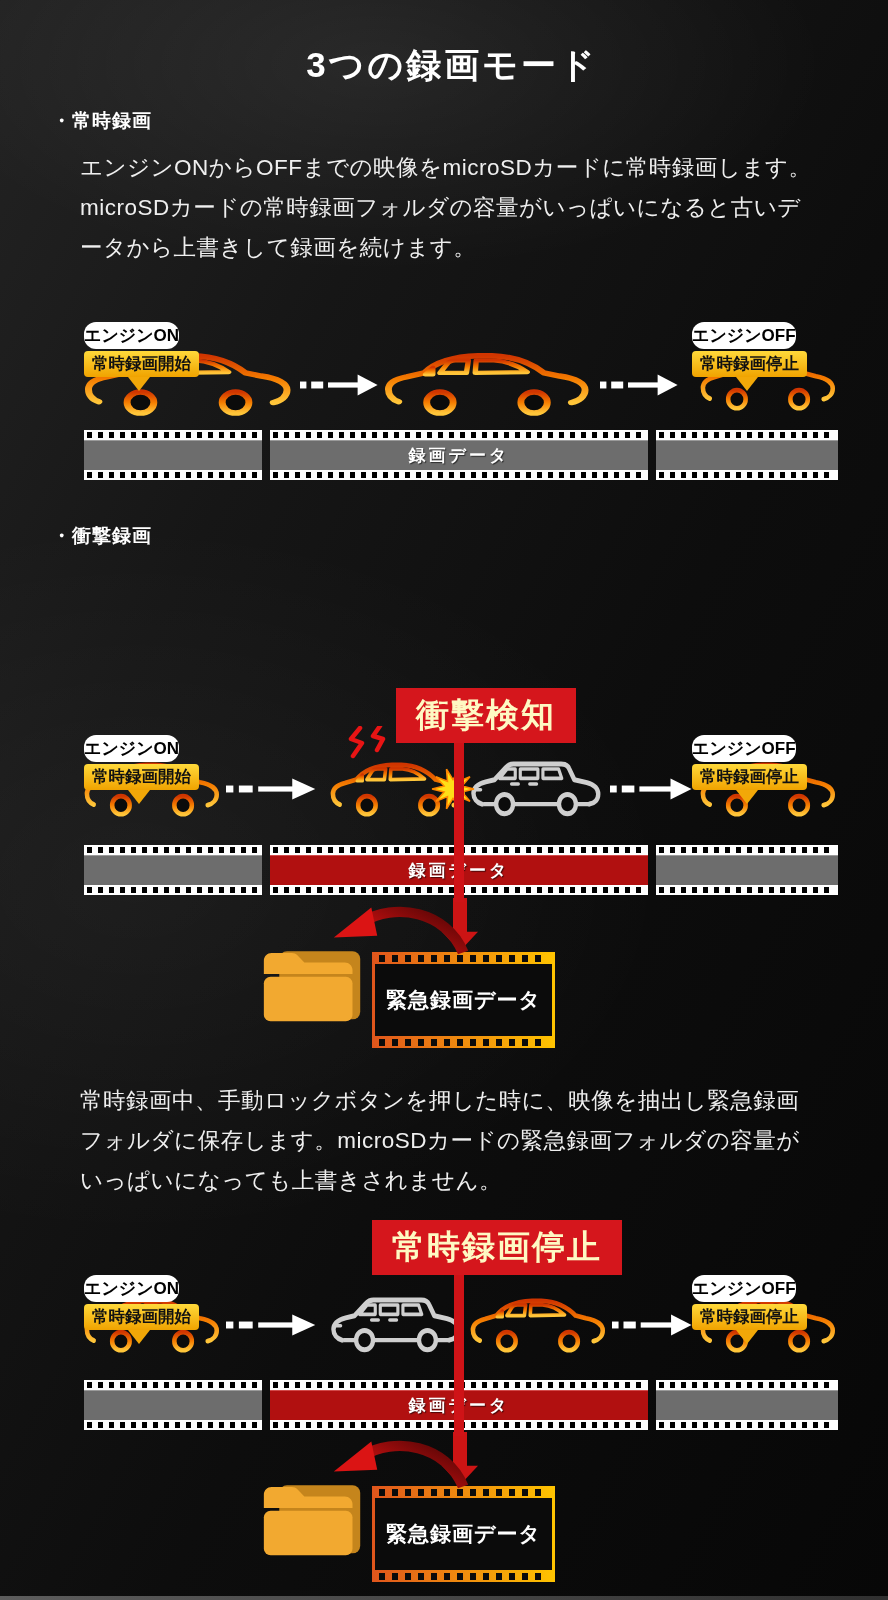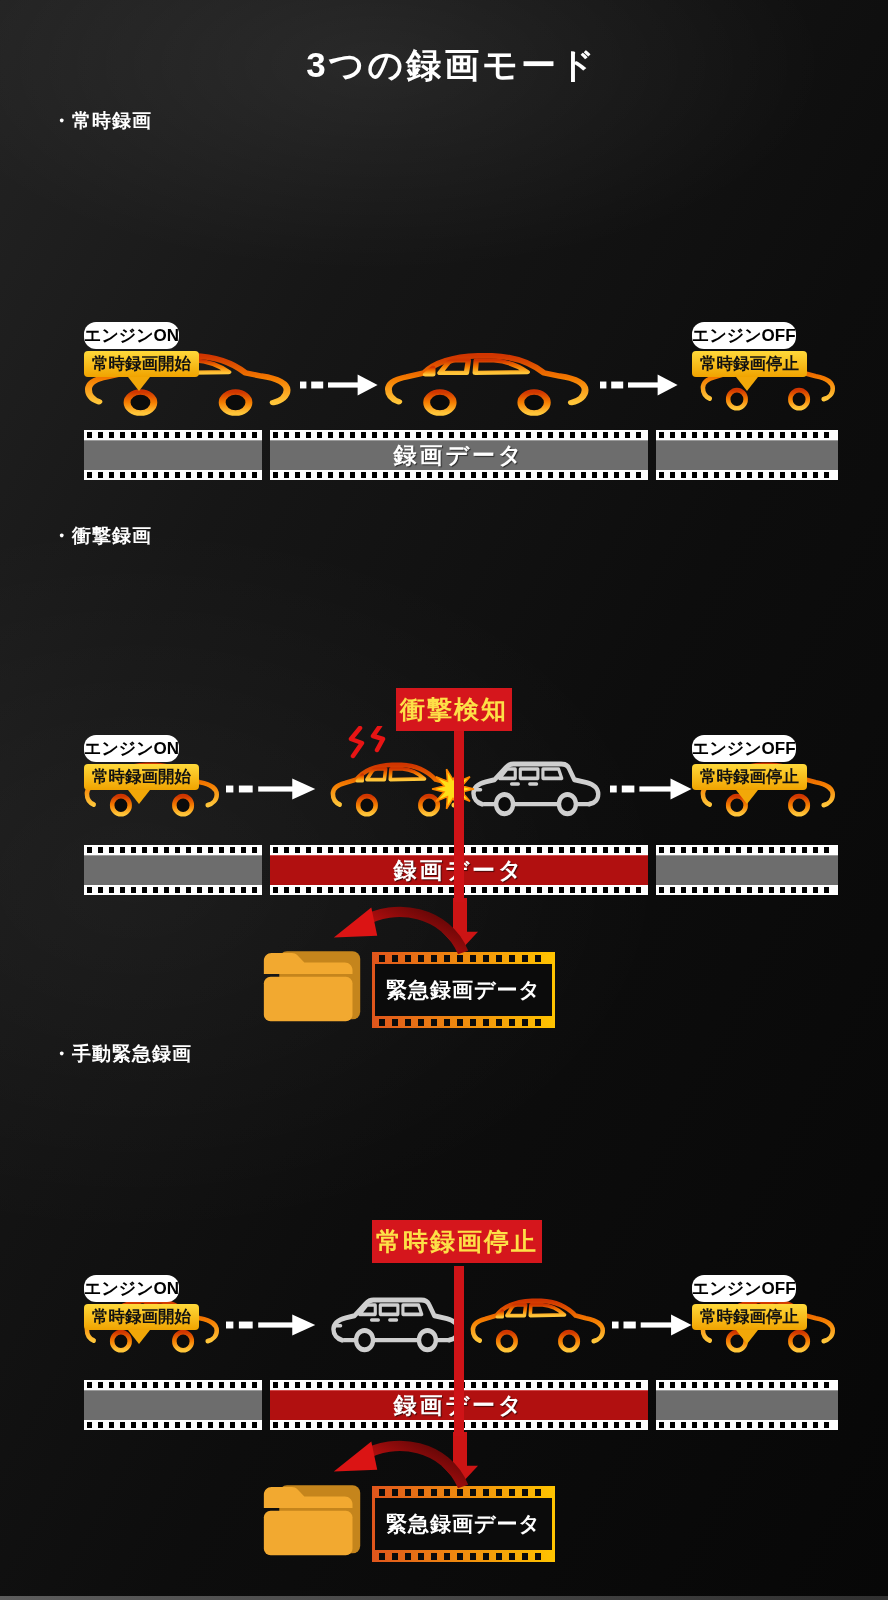--- a/index.html
+++ b/index.html
@@ -32,46 +32,46 @@
     font-size:16.5px;padding:2px 8px;border-radius:4px;width:max-content;
     white-space:nowrap;margin-top:2px;
   }
   .co-tail{
     width:0;height:0;border-left:11px solid transparent;border-right:11px solid transparent;
     border-top:14px solid #f2a808;margin-left:44px;
   }
   .icon{position:absolute;z-index:2;}
   .z3{z-index:3;}
   .elabel{
-    position:absolute;background:#d5161c;color:#fde047;font-weight:bold;font-size:25px;
-    padding:5px 4px;letter-spacing:2px;z-index:6;white-space:nowrap;
+    position:absolute;background:#d5161c;color:#fef9c3;font-weight:bold;font-size:33px;
+    padding:5px 20px;letter-spacing:2px;z-index:6;white-space:nowrap;
   }
   .vline{position:absolute;width:10px;background:#cf1317;z-index:5;}
   .fstrip{position:absolute;left:84px;width:754px;height:50px;z-index:1;}
   .fseg{position:absolute;top:0;height:50px;}
   .perf{
     height:10px;background-color:#fff;
     background-image:repeating-linear-gradient(90deg,#000 0 5px,transparent 5px 11px);
     background-size:calc(100% - 6px) 6px;background-position:3px 2px;background-repeat:no-repeat;
   }
   .fbody{
     height:30px;background:#6d6d6d;border-top:1px solid #9a9a9a;
     display:flex;align-items:center;justify-content:center;box-sizing:border-box;
   }
   .fbody.red{background:#b11010;border-top:1px solid #d24a4a;}
-  .flabel{color:#fff;font-weight:bold;font-size:23px;letter-spacing:3px;text-shadow:1px 1px 1px rgba(0,0,0,.6);}
+  .flabel{color:#fff;font-weight:bold;font-size:17px;letter-spacing:3px;text-shadow:1px 1px 1px rgba(0,0,0,.6);}
   .estrip{position:absolute;background:linear-gradient(90deg,#e0551c,#ffc400);padding:0 3px;z-index:2;}
   .eperf{
     height:12px;
     background-image:repeating-linear-gradient(90deg,#0b0b0b 0 6px,transparent 6px 13px);
     background-size:calc(100% - 8px) 7px;background-position:4px center;background-repeat:no-repeat;
   }
   .ebody{
     background:#0b0b0b;color:#fff;font-weight:bold;font-size:21px;
-    padding:12px 11px;letter-spacing:1px;white-space:nowrap;
+    padding:22px 11px;letter-spacing:1px;white-space:nowrap;
   }
   .bottombar{position:absolute;left:0;bottom:0;width:100%;height:4px;
     background:linear-gradient(90deg,#5d5d5d,#303030);z-index:8;}
 </style>
 </head>
 <body>
 
 <div class="page">
 
   <svg width="0" height="0" style="position:absolute" aria-hidden="true">
@@ -136,20 +136,23 @@
       <symbol id="bolts" viewBox="0 0 44 34" preserveAspectRatio="none">
         <polyline points="14,2 5,13 16,17 7,30" fill="none" stroke="#e81414" stroke-width="4.5" stroke-linecap="round" stroke-linejoin="round"></polyline>
         <polyline points="34,0 27,10 37,13 31,24" fill="none" stroke="#e81414" stroke-width="4.5" stroke-linecap="round" stroke-linejoin="round"></polyline>
       </symbol>
     </defs>
   </svg>
 
   <h1 class="title">3つの録画モード</h1>
 
   <div class="heading" style="top:108px">・常時録画</div>
+  <div class="bodytext" style="top:148px">エンジンONからOFFまでの映像をmicroSDカードに常時録画します。
+microSDカードの常時録画フォルダの容量がいっぱいになると古いデ
+ータから上書きして録画を続けます。</div>
 
   <div class="callout" style="left:84px;top:278px">
     <div class="co-top">エンジンON</div>
     <div class="co-bottom">常時録画開始</div>
     <div class="co-tail"></div>
   </div>
   <div class="callout" style="left:692px;top:278px">
     <div class="co-top">エンジンOFF</div>
     <div class="co-bottom">常時録画停止</div>
     <div class="co-tail"></div>
@@ -260,21 +263,23 @@
     </svg>
   <svg class="icon z3" style="left:320px;top:900px;width:148px;height:60px">
       <use href="#curve"></use>
     </svg>
   <div class="estrip" style="left:372px;top:952px">
     <div class="eperf"></div>
     <div class="ebody">緊急録画データ</div>
     <div class="eperf"></div>
   </div>
 
-  <div class="heading" style="top:1041px">・手動緊急録画</div>
+  <div class="bodytext" style="top:1081px">常時録画中、手動ロックボタンを押した時に、映像を抽出し緊急録画
+フォルダに保存します。microSDカードの緊急録画フォルダの容量が
+いっぱいになっても上書きされません。</div>
 
   <div class="callout" style="left:84px;top:1231px">
     <div class="co-top">エンジンON</div>
     <div class="co-bottom">常時録画開始</div>
     <div class="co-tail"></div>
   </div>
   <div class="callout" style="left:692px;top:1231px">
     <div class="co-top">エンジンOFF</div>
     <div class="co-bottom">常時録画停止</div>
     <div class="co-tail"></div>

